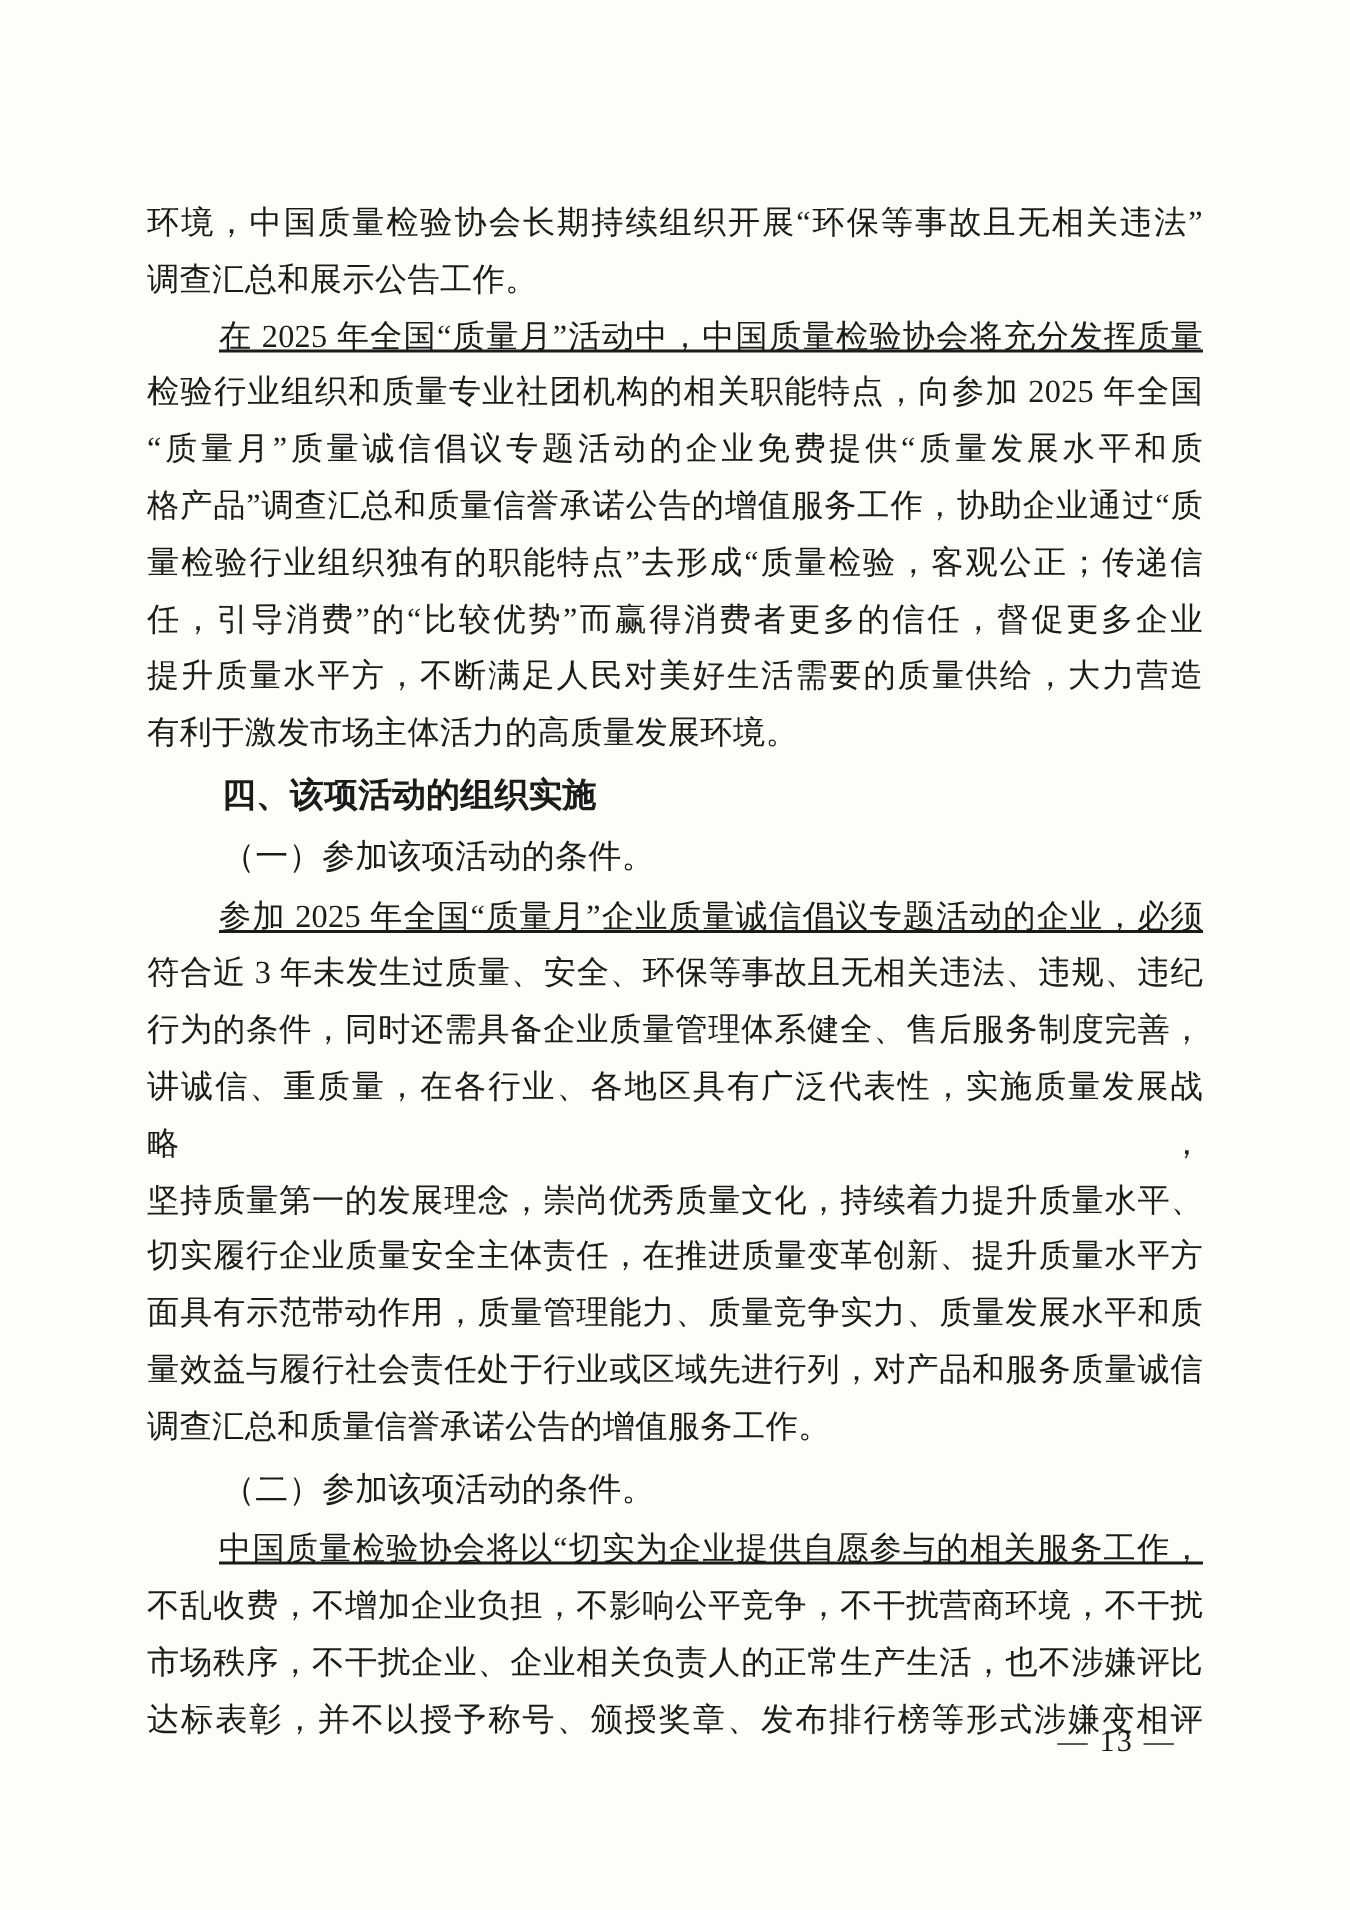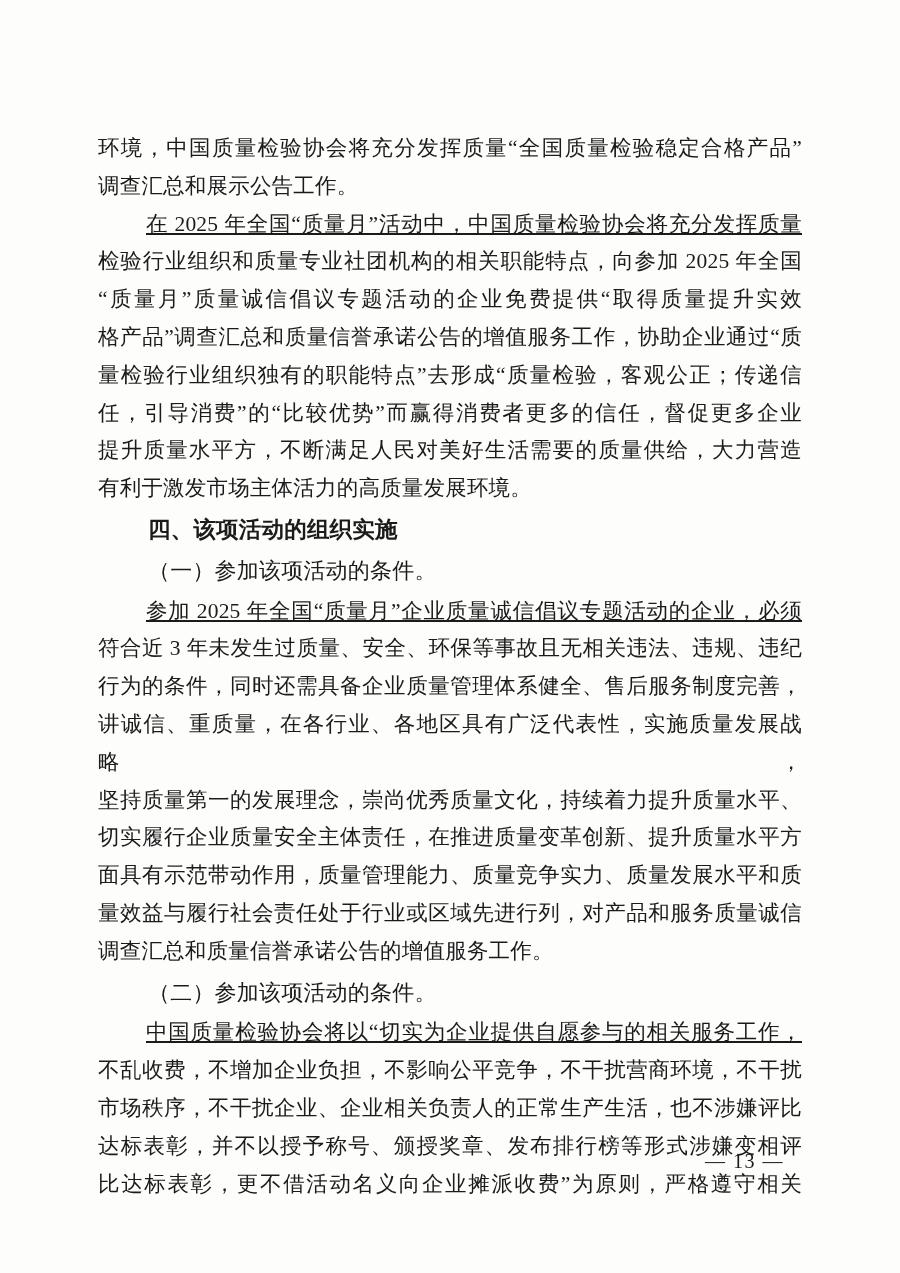--- a/index.html
+++ b/index.html
@@ -52,25 +52,25 @@
     letter-spacing:1.5px;
     color:#1b1b1b;
     text-align:right;
   }
 </style>
 </head>
 <body>
 
 <div class="page">
   <div class="content">
-    <div class="line">环境，中国质量检验协会将充分发挥质量“全国质量检验稳定合格产品”</div>
+    <div class="line">环境，中国质量检验协会长期持续组织开展“环保等事故且无相关违法”</div>
     <div class="line plast">调查汇总和展示公告工作。</div>
     <div class="line first">在 2025 年全国“质量月”活动中，中国质量检验协会将充分发挥质量</div>
     <div class="line">检验行业组织和质量专业社团机构的相关职能特点，向参加 2025 年全国</div>
-    <div class="line">“质量月”质量诚信倡议专题活动的企业免费提供“取得质量提升实效</div>
+    <div class="line">“质量月”质量诚信倡议专题活动的企业免费提供“质量发展水平和质</div>
     <div class="line">格产品”调查汇总和质量信誉承诺公告的增值服务工作，协助企业通过“质</div>
     <div class="line">量检验行业组织独有的职能特点”去形成“质量检验，客观公正；传递信</div>
     <div class="line">任，引导消费”的“比较优势”而赢得消费者更多的信任，督促更多企业</div>
     <div class="line">提升质量水平方，不断满足人民对美好生活需要的质量供给，大力营造</div>
     <div class="line plast">有利于激发市场主体活力的高质量发展环境。</div>
     <div class="line h1">四、该项活动的组织实施</div>
     <div class="line h2">（一）参加该项活动的条件。</div>
     <div class="line first">参加 2025 年全国“质量月”企业质量诚信倡议专题活动的企业，必须</div>
     <div class="line">符合近 3 年未发生过质量、安全、环保等事故且无相关违法、违规、违纪</div>
     <div class="line">行为的条件，同时还需具备企业质量管理体系健全、售后服务制度完善，</div>
@@ -78,16 +78,15 @@
     <div class="line">坚持质量第一的发展理念，崇尚优秀质量文化，持续着力提升质量水平、</div>
     <div class="line">切实履行企业质量安全主体责任，在推进质量变革创新、提升质量水平方</div>
     <div class="line">面具有示范带动作用，质量管理能力、质量竞争实力、质量发展水平和质</div>
     <div class="line">量效益与履行社会责任处于行业或区域先进行列，对产品和服务质量诚信</div>
     <div class="line plast">调查汇总和质量信誉承诺公告的增值服务工作。</div>
     <div class="line h2">（二）参加该项活动的条件。</div>
     <div class="line first">中国质量检验协会将以“切实为企业提供自愿参与的相关服务工作，</div>
     <div class="line">不乱收费，不增加企业负担，不影响公平竞争，不干扰营商环境，不干扰</div>
     <div class="line">市场秩序，不干扰企业、企业相关负责人的正常生产生活，也不涉嫌评比</div>
     <div class="line">达标表彰，并不以授予称号、颁授奖章、发布排行榜等形式涉嫌变相评</div>
-    <div class="line">比达标表彰，更不借活动名义向企业摊派收费”为原则，严格遵守相关</div>
   </div>
   <div class="pagenum">— 13 —</div>
 </div>
 
 </body></html>

